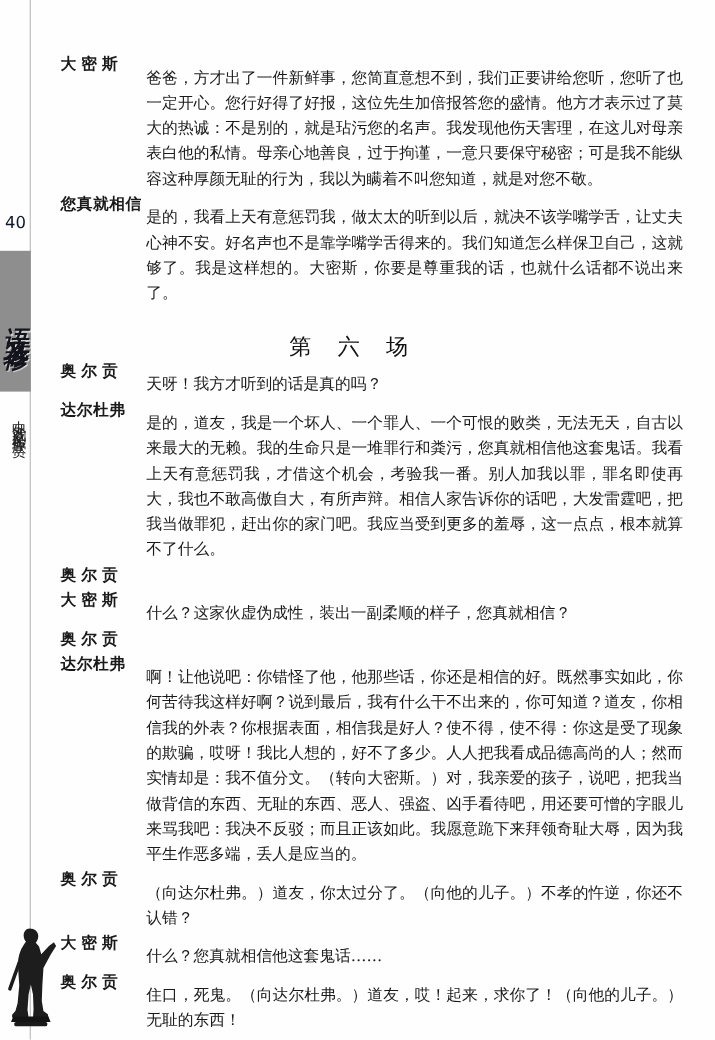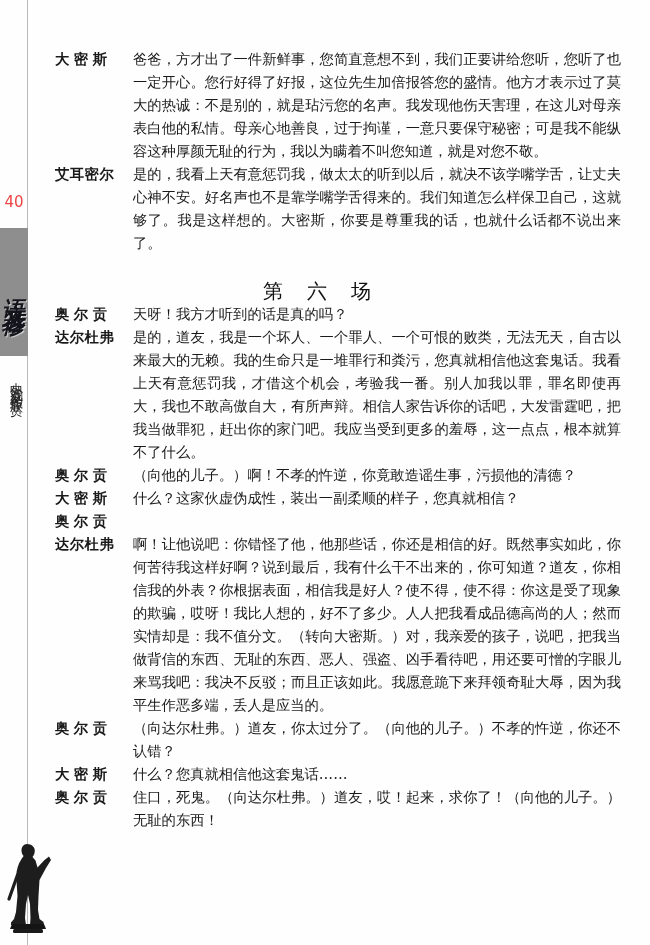--- a/index.html
+++ b/index.html
@@ -17,21 +17,21 @@
   .divider {
     position: absolute; left: 27px; top: 0;
     width: 1px; height: 945px;
     background: #b9b9b9;
   }
 
   .page-number {
     position: absolute; left: 2px; top: 193px; width: 24px;
     text-align: center;
     font-family: "DejaVu Sans", sans-serif;
-    font-size: 15px; color: #ef4444;
+    font-size: 15px; color: #0f172a;
   }
 
   
   .series-block {
     position: absolute; left: 0; top: 228px;
     width: 28px; height: 128px;
     background: #8e8e8e;
     display: flex; align-items: center; justify-content: center;
   }
   .series-title {
@@ -70,20 +70,21 @@
     font-weight: bold;
     font-size: 14.3px; line-height: 23px;
     white-space: nowrap;
     letter-spacing: 0.5px;
   }
   .speech {
     flex: 1;
     font-size: 14.3px; line-height: 23px;
     text-align: justify;
     text-justify: inter-ideograph;
+    margin-top: 12px;
   }
 
   .scene-heading {
     text-align: center;
     font-size: 20px; font-weight: normal;
     line-height: 23px;
     margin: 25px 40px 0 0;
     letter-spacing: 2px;
     color: #111;
   }
@@ -120,40 +121,39 @@
   </div>
 
   <div class="content">
 
     <div class="row">
       <div class="speaker">大 密 斯</div>
       <div class="speech">爸爸，方才出了一件新鲜事，您简直意想不到，我们正要讲给您听，您听了也一定开心。您行好得了好报，这位先生加倍报答您的盛情。他方才表示过了莫大的热诚：不是别的，就是玷污您的名声。我发现他伤天害理，在这儿对母亲表白他的私情。母亲心地善良，过于拘谨，一意只要保守秘密；可是我不能纵容这种厚颜无耻的行为，我以为瞒着不叫您知道，就是对您不敬。</div>
     </div>
 
     <div class="row">
-      <div class="speaker">艾耳密尔</div>
+      <div class="speaker">您真就相信</div>
       <div class="speech">是的，我看上天有意惩罚我，做太太的听到以后，就决不该学嘴学舌，让丈夫心神不安。好名声也不是靠学嘴学舌得来的。我们知道怎么样保卫自己，这就够了。我是这样想的。大密斯，你要是尊重我的话，也就什么话都不说出来了。</div>
     </div>
 
     <h3 class="scene-heading">第　六　场</h3>
 
 
     <div class="row">
       <div class="speaker">奥 尔 贡</div>
       <div class="speech">天呀！我方才听到的话是真的吗？</div>
     </div>
 
     <div class="row">
       <div class="speaker">达尔杜弗</div>
       <div class="speech">是的，道友，我是一个坏人、一个罪人、一个可恨的败类，无法无天，自古以来最大的无赖。我的生命只是一堆罪行和粪污，您真就相信他这套鬼话。我看上天有意惩罚我，才借这个机会，考验我一番。别人加我以罪，罪名即使再大，我也不敢高傲自大，有所声辩。相信人家告诉你的话吧，大发雷霆吧，把我当做罪犯，赶出你的家门吧。我应当受到更多的羞辱，这一点点，根本就算不了什么。</div>
     </div>
 
     <div class="row">
       <div class="speaker">奥 尔 贡</div>
-      <div class="speech">（向他的儿子。）啊！不孝的忤逆，你竟敢造谣生事，污损他的清德？</div>
     </div>
 
     <div class="row">
       <div class="speaker">大 密 斯</div>
       <div class="speech">什么？这家伙虚伪成性，装出一副柔顺的样子，您真就相信？</div>
     </div>
 
     <div class="row">
       <div class="speaker">奥 尔 贡</div>
     </div>

